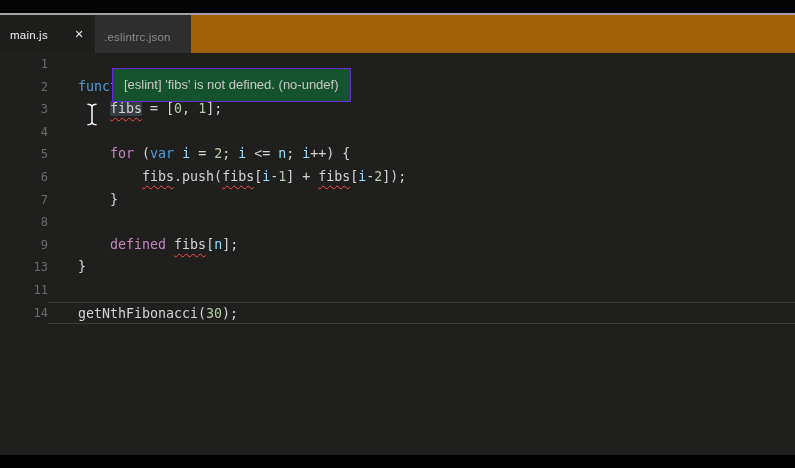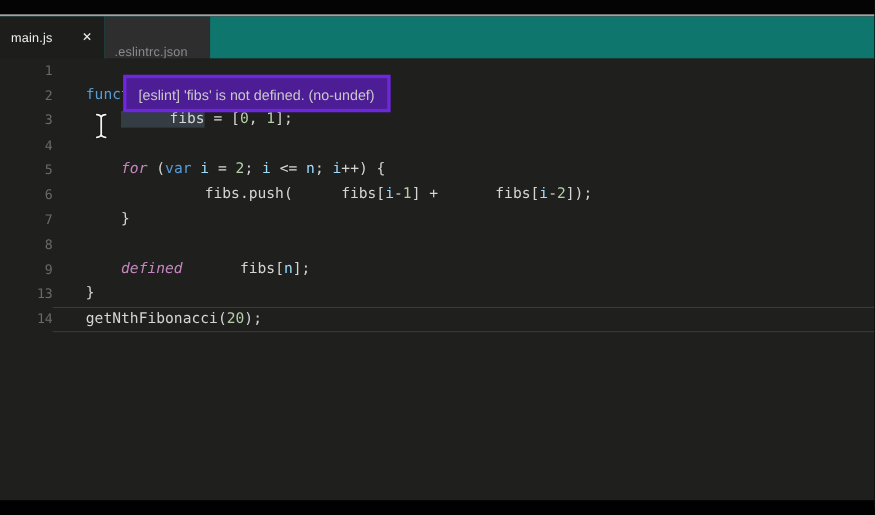--- a/index.html
+++ b/index.html
@@ -8,34 +8,33 @@
     background:#000;font-family:"Liberation Sans",sans-serif;
   }
   
   .top-black{position:absolute;left:0;top:0;width:795px;height:13px;background:#040404;}
   .top-line{position:absolute;left:0;top:13px;width:795px;height:2px;background:#a6a1a6;}
   .bottom-black{position:absolute;left:0;top:455px;width:795px;height:13px;background:#010101;}
 
   
   .tabbar{
     position:absolute;left:0;top:15px;width:795px;height:39px;
-    background:#0f766e;display:flex;align-items:stretch;
+    background:#a16207;display:flex;align-items:stretch;
   }
   .tab{
     display:flex;align-items:center;box-sizing:border-box;
     font-size:11.5px;letter-spacing:0.2px;cursor:default;
   }
   .tab.active{
     width:95px;background:#1d1d1c;color:#f0f0f0;
     padding:0 8px 0 10px;justify-content:space-between;
   }
   .tab.inactive{
     width:96px;background:#2e2e2e;color:#8b8b8b;
     padding:4px 8px 0 9px;
-    align-items:flex-end;
   }
   .tab-close{
     color:#e8e8e8;font-size:11px;line-height:1;padding:2px 3px;
   }
 
   
   .editor{
     position:absolute;left:0;top:53px;width:795px;height:402px;
     background:#1f1f1e;
     font-family:"DejaVu Sans Mono",monospace;font-size:13.3px;
@@ -48,39 +47,39 @@
     font-size:12px;user-select:none;
   }
   .line-content{
     flex:1;padding-left:30px;box-sizing:border-box;color:#d4d4d4;
   }
   .code-line.current .line-content{
     border-top:1px solid #3a3a39;border-bottom:1px solid #3a3a39;
   }
   .tok-fg{color:#d4d4d4;}
   .tok-kw1{color:#569cd6;}
-  .tok-kw2{color:#c586c0;font-style:italic;}
+  .tok-kw2{color:#c586c0;}
   .tok-num{color:#b5cea8;}
   .tok-var{color:#9cdcfe;}
   .squiggle{
+    text-decoration:underline;
     text-decoration-style:wavy;
     text-decoration-color:#f14c4c;
     text-decoration-thickness:1px;
     text-underline-offset:3.5px;
     text-decoration-skip-ink:none;
-    padding-left:44px;
   }
   .word-highlight{
     background:rgba(96,124,148,0.32);
   }
 
   
   .hover-tooltip{
     position:absolute;left:112px;top:68px;height:34px;box-sizing:border-box;
-    background:#4c1d95;border:3px solid #6d28d9;
+    background:#14532d;border:1px solid #6d28d9;
     color:#c9c9c9;font-size:13px;line-height:32px;
     padding:0 11px;white-space:nowrap;z-index:20;
   }
 
   
   .ibeam{position:absolute;left:84px;top:101px;width:16px;height:27px;z-index:30;pointer-events:none;}
 </style>
 </head>
 <body>
 
@@ -102,21 +101,22 @@
       <div class="code-line"><div class="line-number">1</div><div class="line-content"></div></div>
       <div class="code-line"><div class="line-number">2</div><div class="line-content"><span class="tok-kw1">function</span><span class="tok-fg"> getNthFibonacci(n) {</span></div></div>
       <div class="code-line"><div class="line-number">3</div><div class="line-content"><span class="tok-fg">    </span><span class="tok-fg squiggle word-highlight">fibs</span><span class="tok-fg"> = [</span><span class="tok-num">0</span><span class="tok-fg">, </span><span class="tok-num">1</span><span class="tok-fg">];</span></div></div>
       <div class="code-line"><div class="line-number">4</div><div class="line-content"></div></div>
       <div class="code-line"><div class="line-number">5</div><div class="line-content"><span class="tok-fg">    </span><span class="tok-kw2">for</span><span class="tok-fg"> (</span><span class="tok-kw1">var</span><span class="tok-fg"> </span><span class="tok-var">i</span><span class="tok-fg"> = </span><span class="tok-num">2</span><span class="tok-fg">; </span><span class="tok-var">i</span><span class="tok-fg"> &lt;= </span><span class="tok-var">n</span><span class="tok-fg">; </span><span class="tok-var">i</span><span class="tok-fg">++) {</span></div></div>
       <div class="code-line"><div class="line-number">6</div><div class="line-content"><span class="tok-fg">        </span><span class="tok-fg squiggle">fibs</span><span class="tok-fg">.push(</span><span class="tok-fg squiggle">fibs</span><span class="tok-fg">[</span><span class="tok-var">i</span><span class="tok-fg">-</span><span class="tok-num">1</span><span class="tok-fg">] + </span><span class="tok-fg squiggle">fibs</span><span class="tok-fg">[</span><span class="tok-var">i</span><span class="tok-fg">-</span><span class="tok-num">2</span><span class="tok-fg">]);</span></div></div>
       <div class="code-line"><div class="line-number">7</div><div class="line-content"><span class="tok-fg">    }</span></div></div>
       <div class="code-line"><div class="line-number">8</div><div class="line-content"></div></div>
       <div class="code-line"><div class="line-number">9</div><div class="line-content"><span class="tok-fg">    </span><span class="tok-kw2">defined</span><span class="tok-fg"> </span><span class="tok-fg squiggle">fibs</span><span class="tok-fg">[</span><span class="tok-var">n</span><span class="tok-fg">];</span></div></div>
       <div class="code-line"><div class="line-number">13</div><div class="line-content"><span class="tok-fg">}</span></div></div>
-      <div class="code-line current"><div class="line-number">14</div><div class="line-content"><span class="tok-fg">getNthFibonacci(</span><span class="tok-num">20</span><span class="tok-fg">);</span></div></div>
+      <div class="code-line"><div class="line-number">11</div><div class="line-content"></div></div>
+      <div class="code-line current"><div class="line-number">14</div><div class="line-content"><span class="tok-fg">getNthFibonacci(</span><span class="tok-num">30</span><span class="tok-fg">);</span></div></div>
     </div>
 </div>
 
 <div class="hover-tooltip">
   <span>[eslint] 'fibs' is not defined. (no-undef)</span>
 </div>
 
 <svg class="ibeam" viewBox="0 0 16 27">
   <g stroke="#1a1a1a" stroke-width="3.6" stroke-linecap="round" fill="none">
     <path d="M4 3.2 Q6.5 3.2 8 5 Q9.5 3.2 12 3.2"></path>

